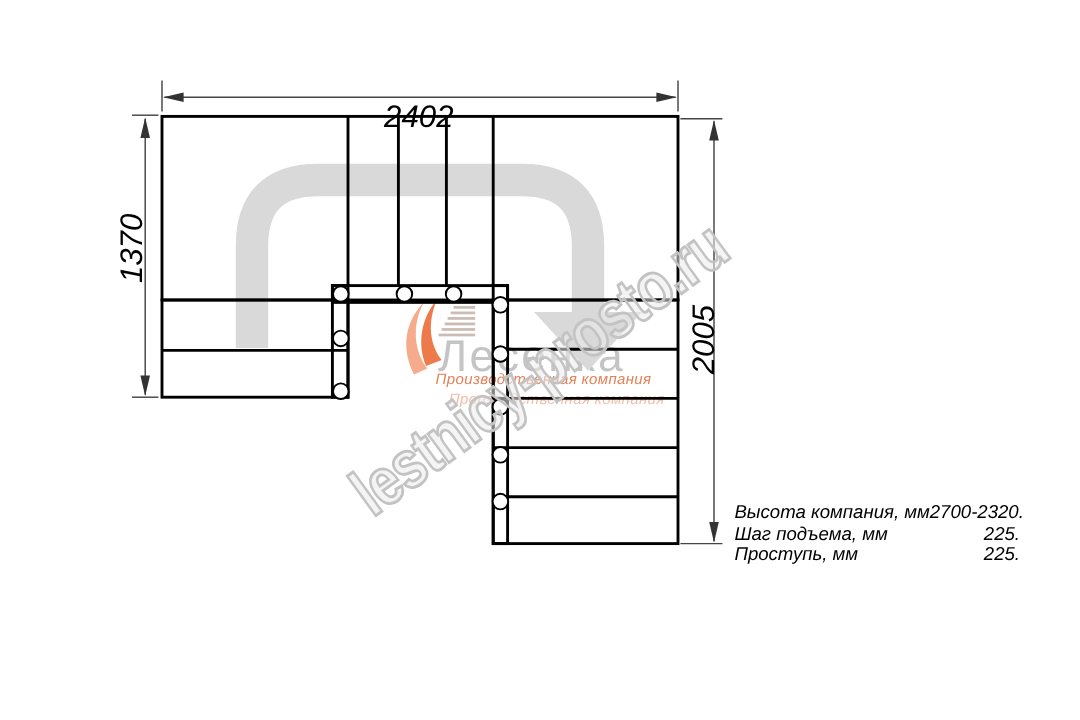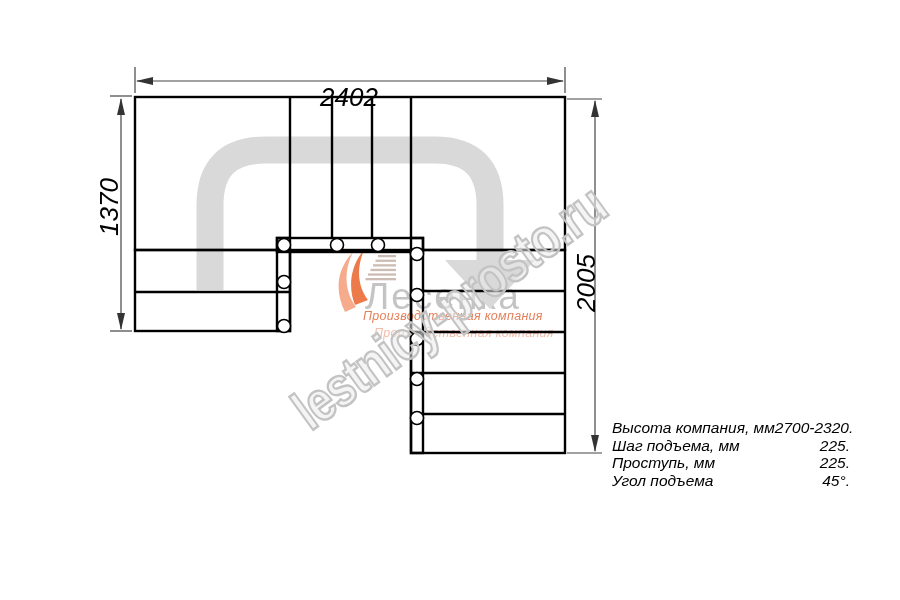--- a/index.html
+++ b/index.html
@@ -138,19 +138,15 @@
       <span class="spec-value">2700-2320.</span>
     </div>
     <div class="spec-row">
       <span class="spec-label">Шаг подъема, мм</span>
       <span class="spec-value">225.</span>
     </div>
     <div class="spec-row">
       <span class="spec-label">Проступь, мм</span>
       <span class="spec-value">225.</span>
     </div>
-    <div class="spec-row">
-      <span class="spec-label">Угол подъема</span>
-      <span class="spec-value">45°.</span>
-    </div>
   </div>
 
 </div>
 
 </body></html>

